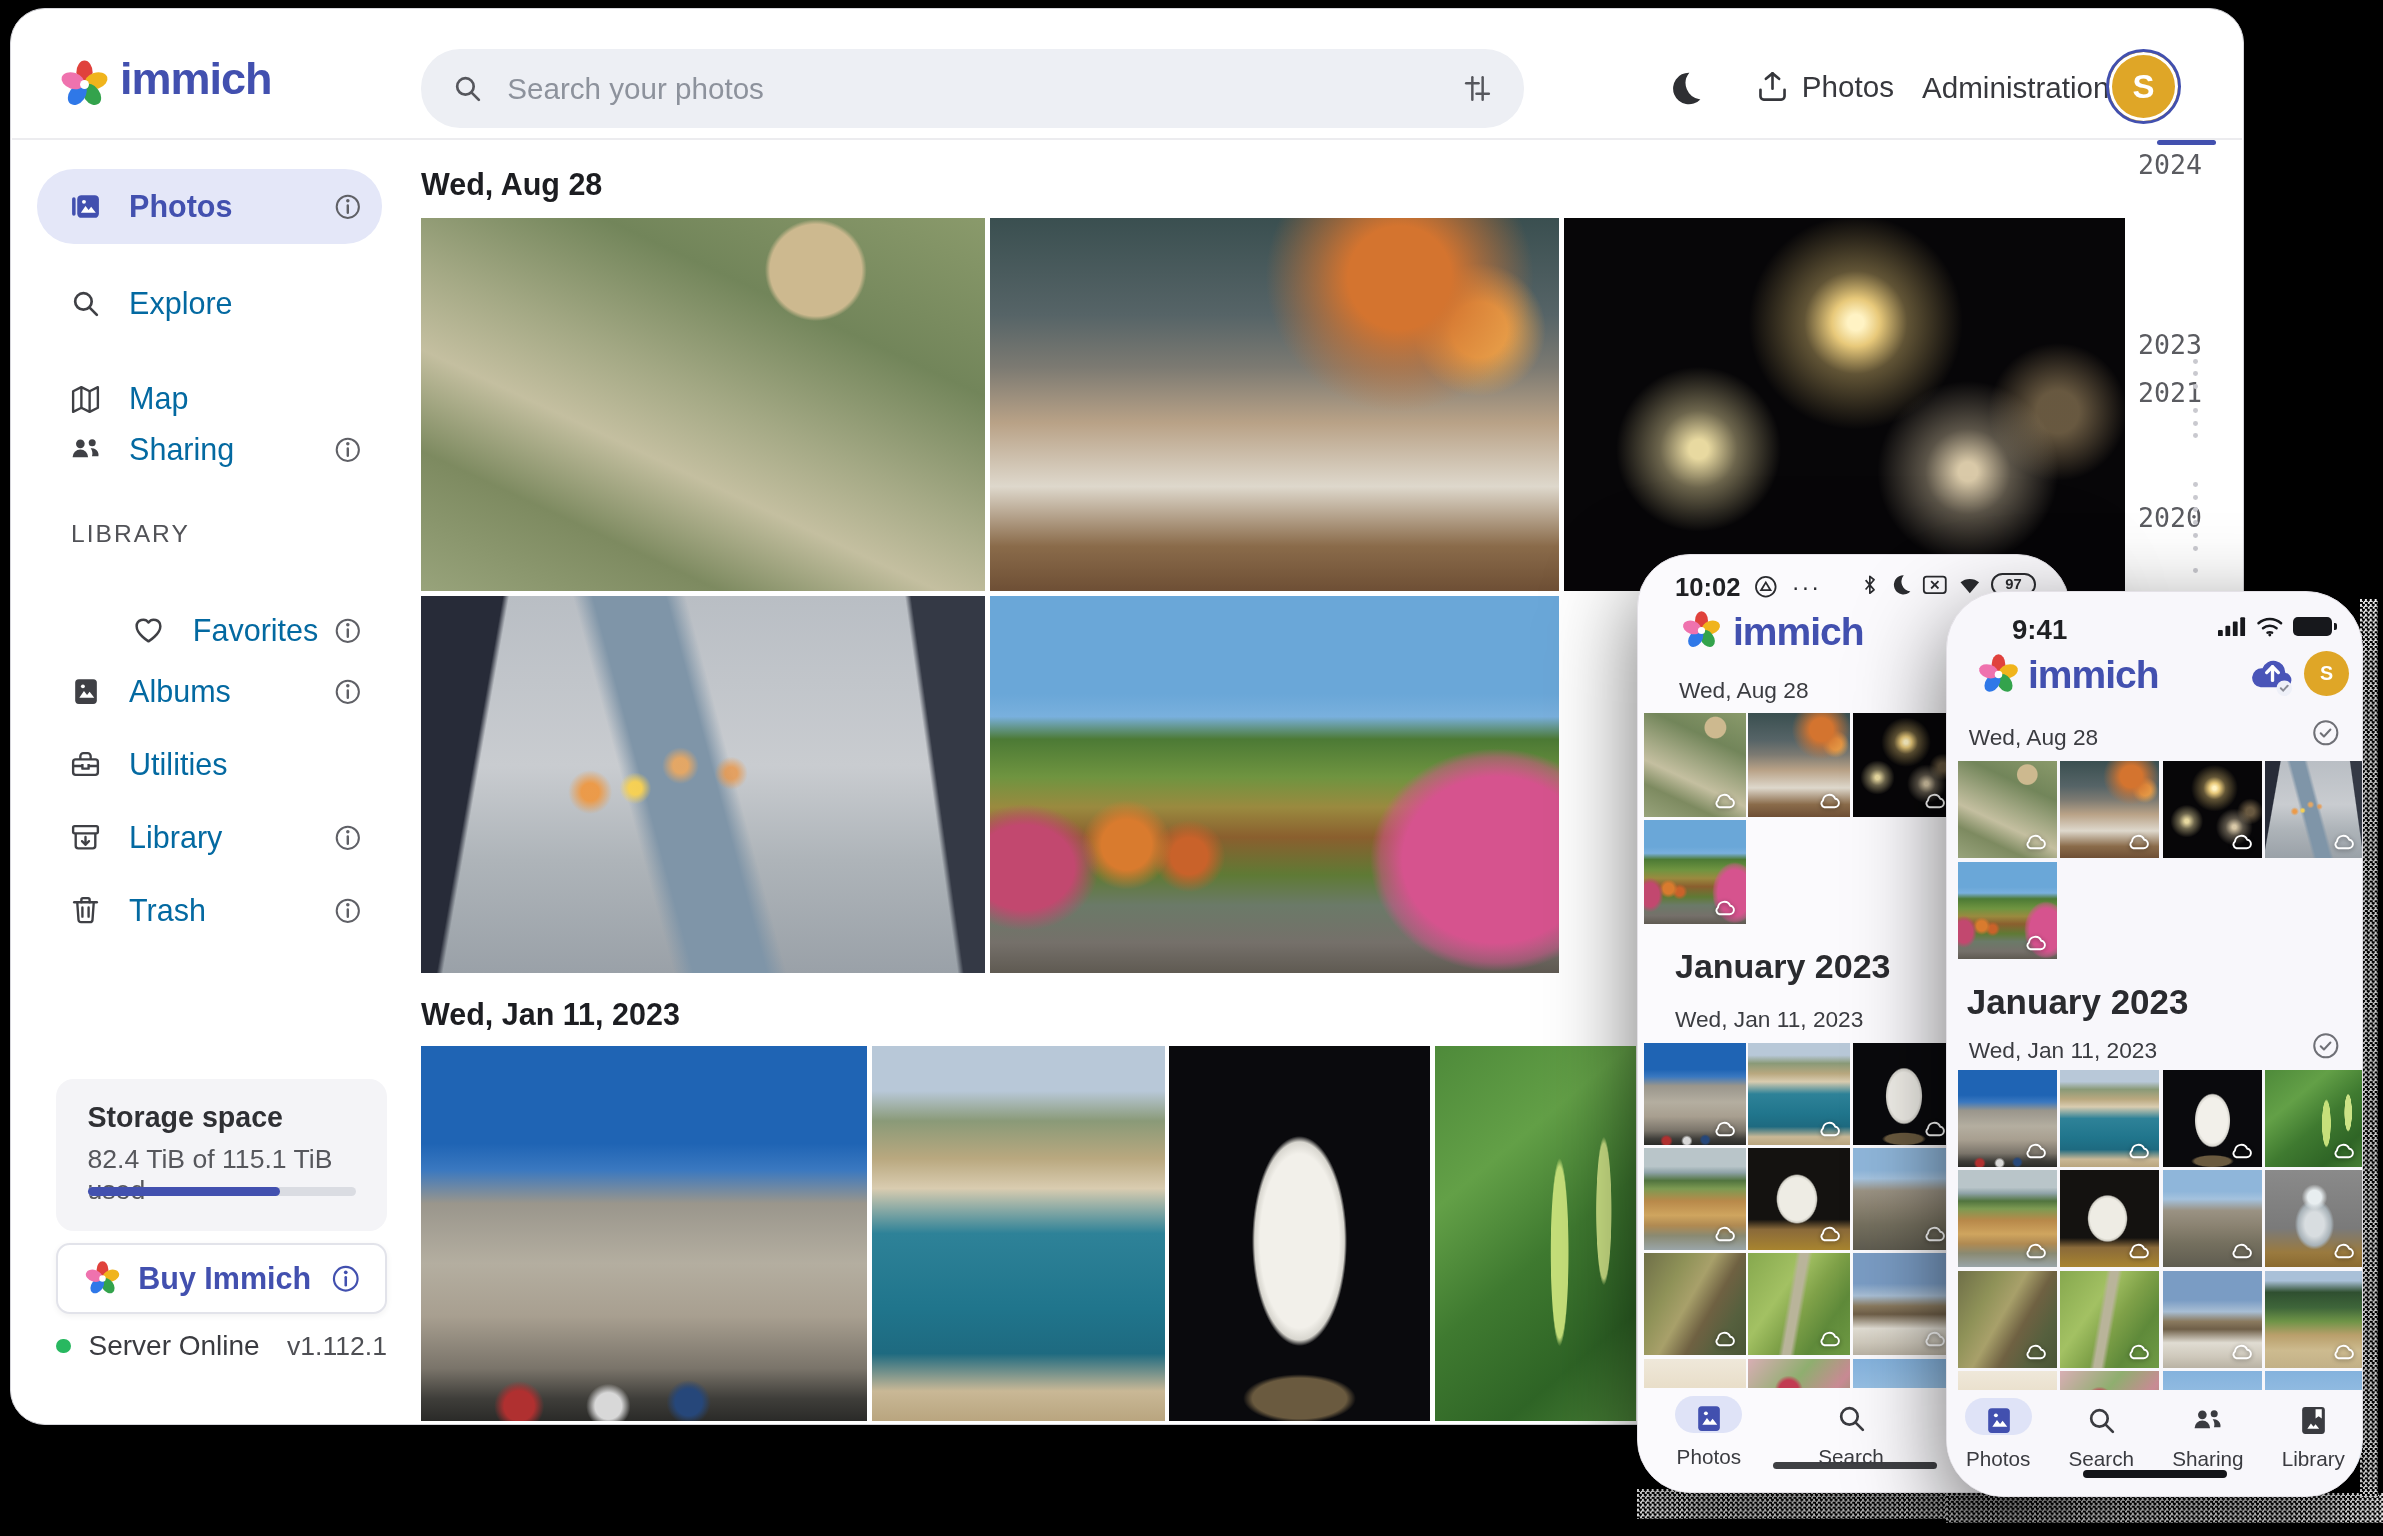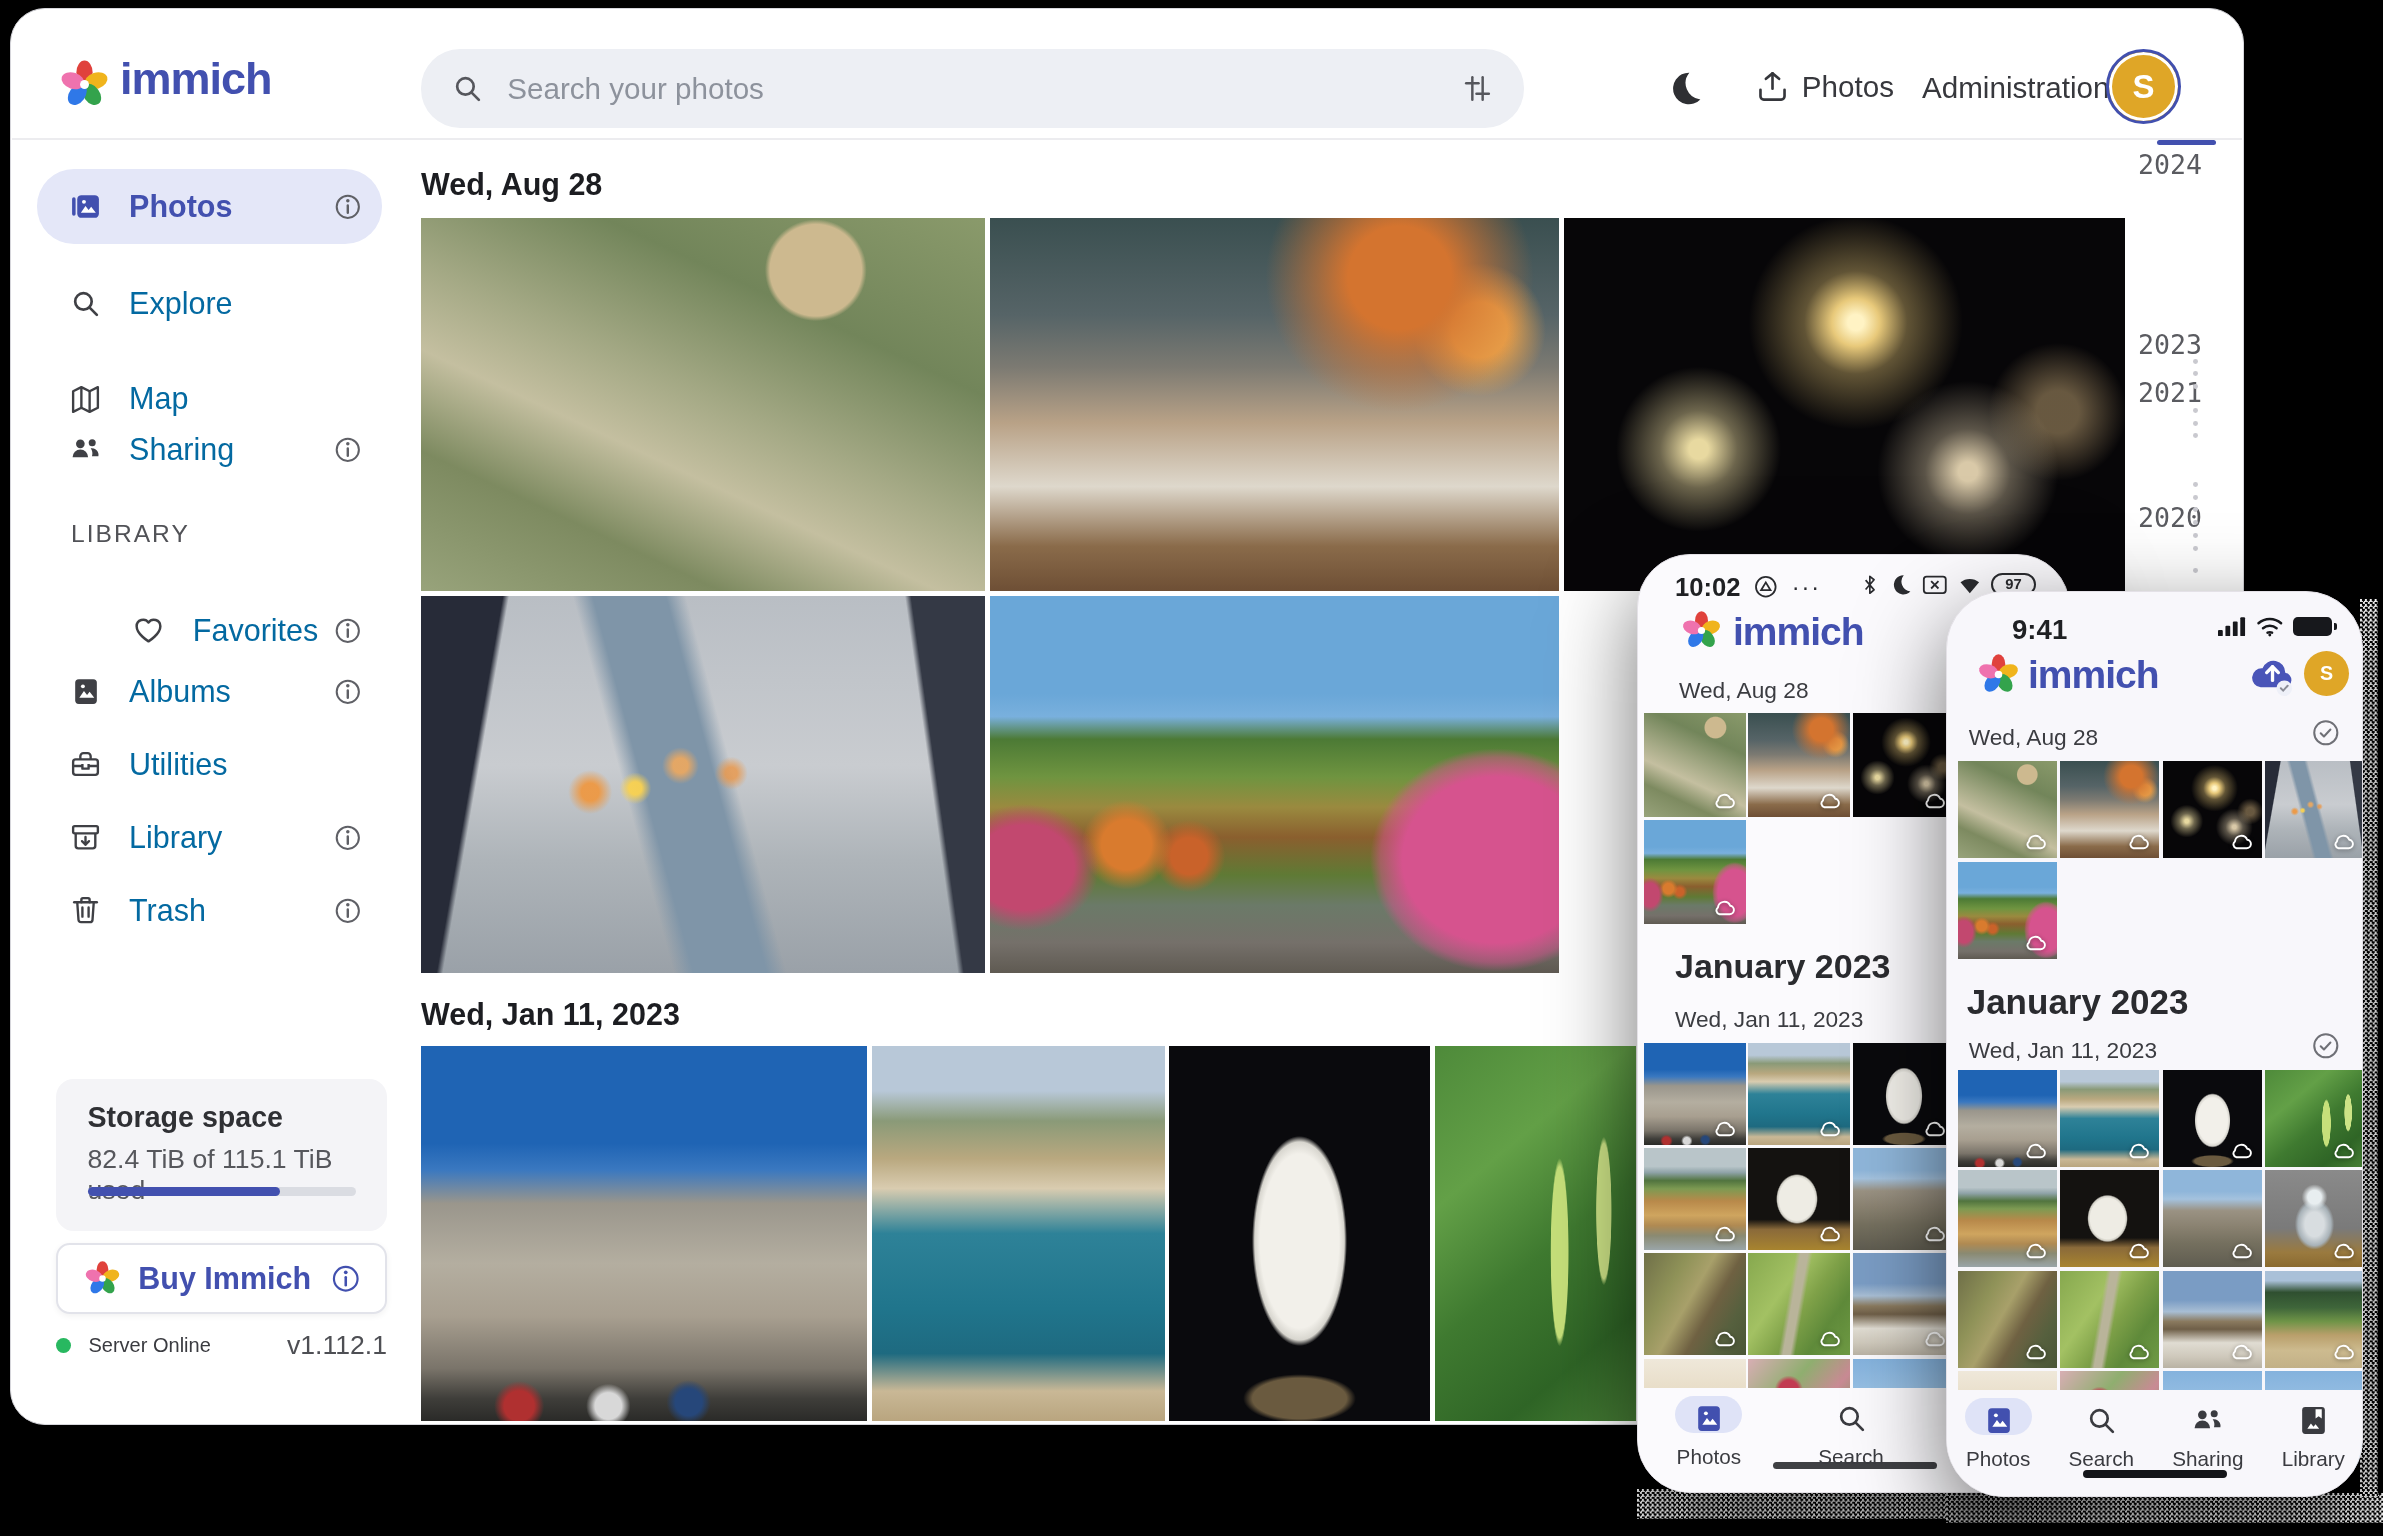--- a/index.html
+++ b/index.html
@@ -36,21 +36,21 @@
   .storage-title{position:absolute;left:31.5px;top:21.7px;font-size:28.6px;font-weight:700;color:#2f3034;}
   .storage-usage{position:absolute;left:31.5px;top:65px;font-size:26.6px;color:#56575c;}
   .storage-track{position:absolute;left:31.5px;top:108px;width:268px;height:8.9px;border-radius:4.9px;background:#dadce2;}
   .storage-fill{height:100%;border-radius:4.9px;background:#4250af;}
   .buy-btn{position:absolute;left:56px;top:1243px;width:331px;height:71px;background:#fff;
     border:2px solid #e2e3ea;border-radius:13.8px;box-shadow:0 2px 5.9px rgba(0,0,0,.06);
     display:flex;align-items:center;padding:0 23.6px 0 25.6px;box-sizing:border-box;cursor:pointer;}
   .buy-btn .lbl{margin-left:17.7px;font-size:30.5px;font-weight:700;color:#4250af;flex:1;}
   .server-row{position:absolute;left:56px;top:1330px;width:331px;display:flex;align-items:center;}
   .server-dot{width:14.8px;height:14.8px;border-radius:50%;background:#28b860;margin-right:17.7px;}
-  .server-lbl{font-size:20px;color:#3a3b40;flex:1;}
+  .server-lbl{font-size:28px;color:#3a3b40;flex:1;}
   .server-ver{font-size:26.6px;color:#4e4f54;}
   
   .date-hdr{position:absolute;font-size:30.5px;font-weight:700;color:#1c1d21;}
   .dtile{position:absolute;cursor:pointer;}
   
   .scrub-bar{position:absolute;left:2157px;top:140px;width:59px;height:4.9px;background:#4250af;border-radius:3px;}
   .scrub-year{position:absolute;left:2138px;font-family:"DejaVu Sans Mono",monospace;font-size:26.6px;color:#5a5b60;cursor:pointer;}
   .scrub-dot{position:absolute;left:2193px;width:4.9px;height:4.9px;border-radius:50%;background:#c9c9cf;}
   
   .phone{position:absolute;overflow:hidden;box-sizing:border-box;

